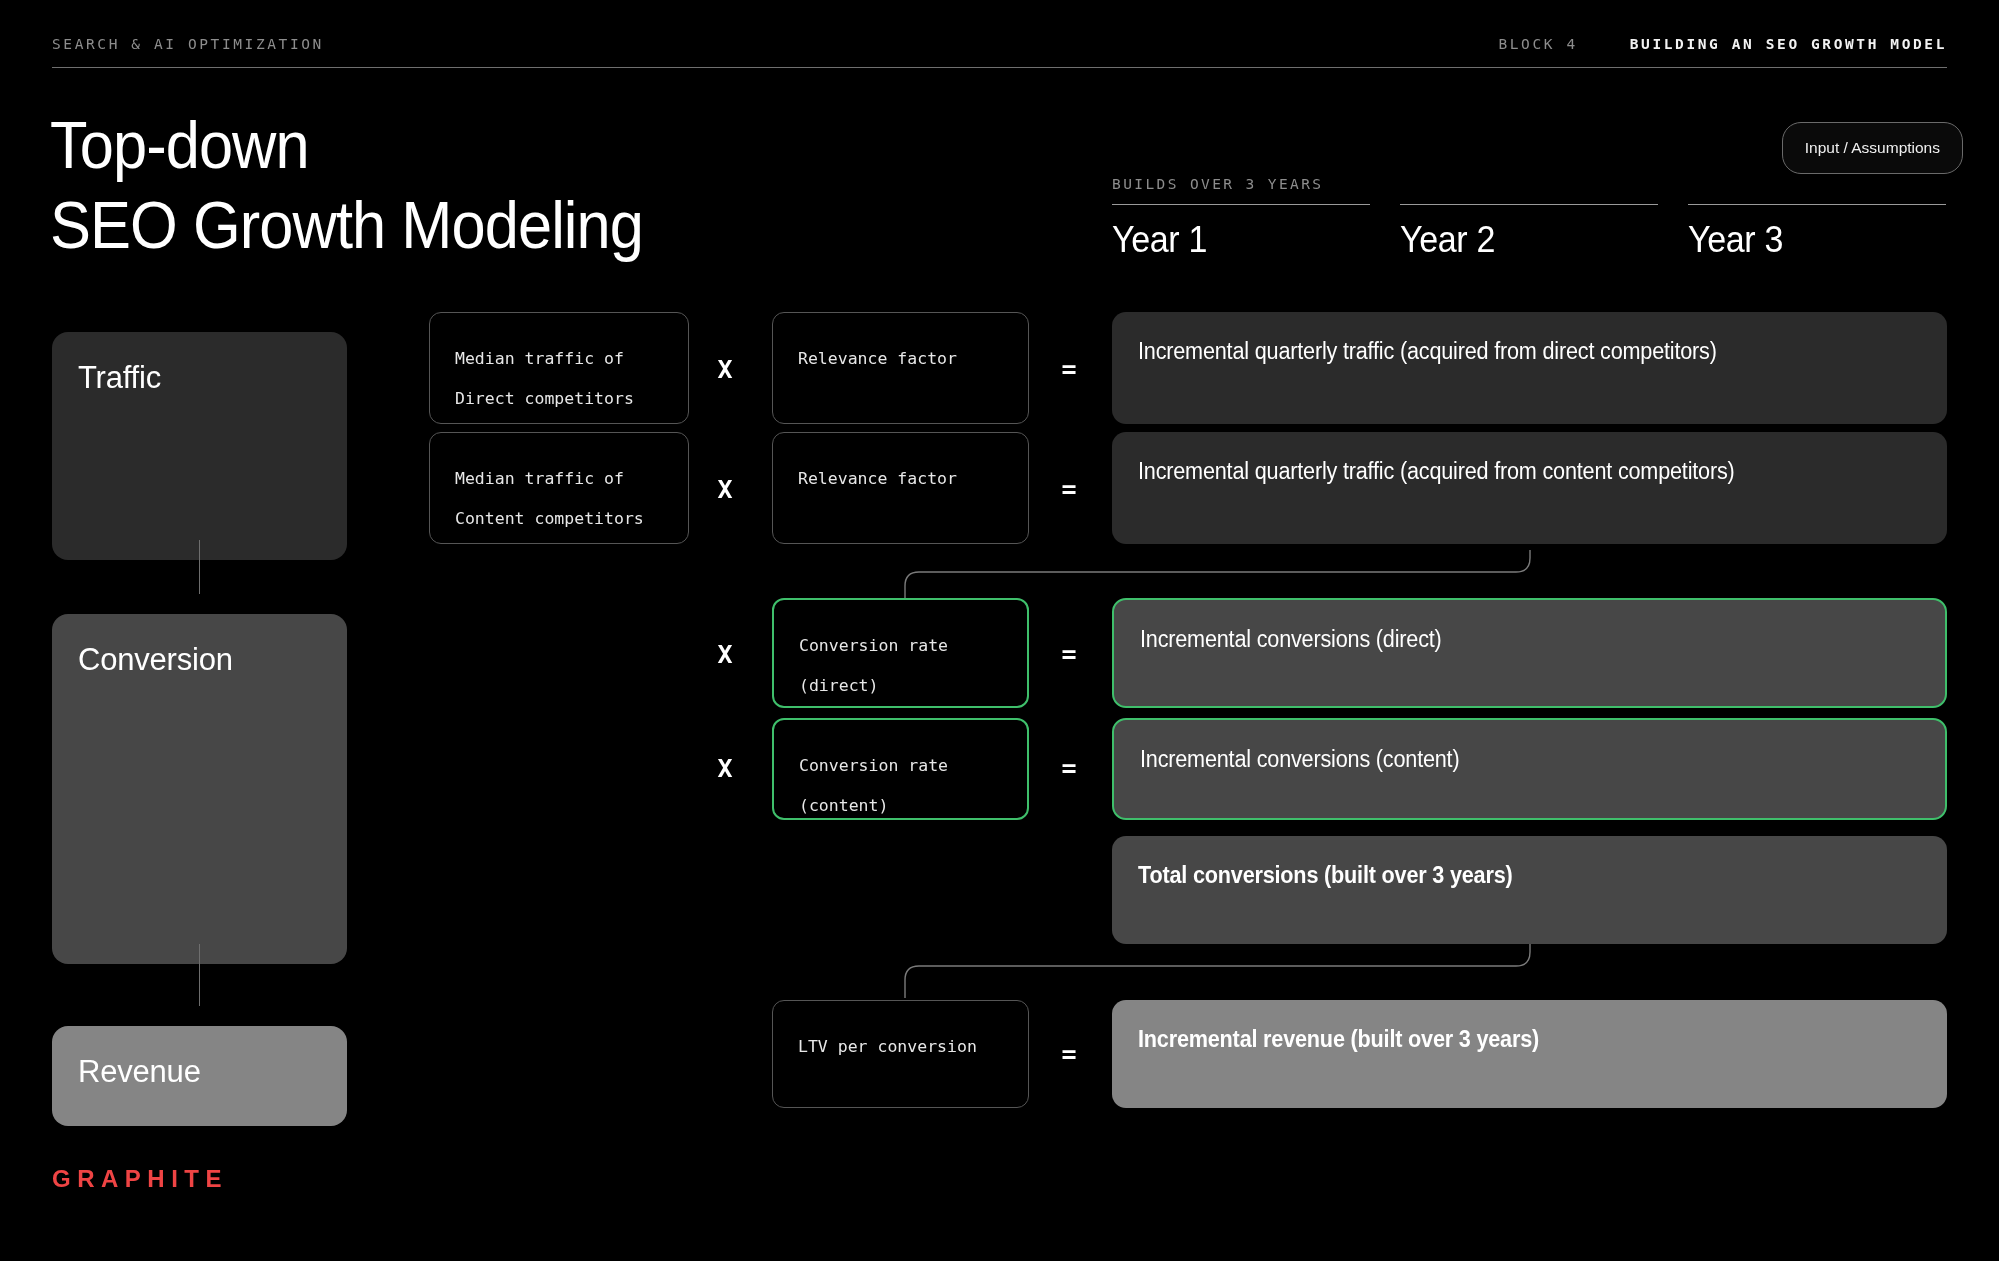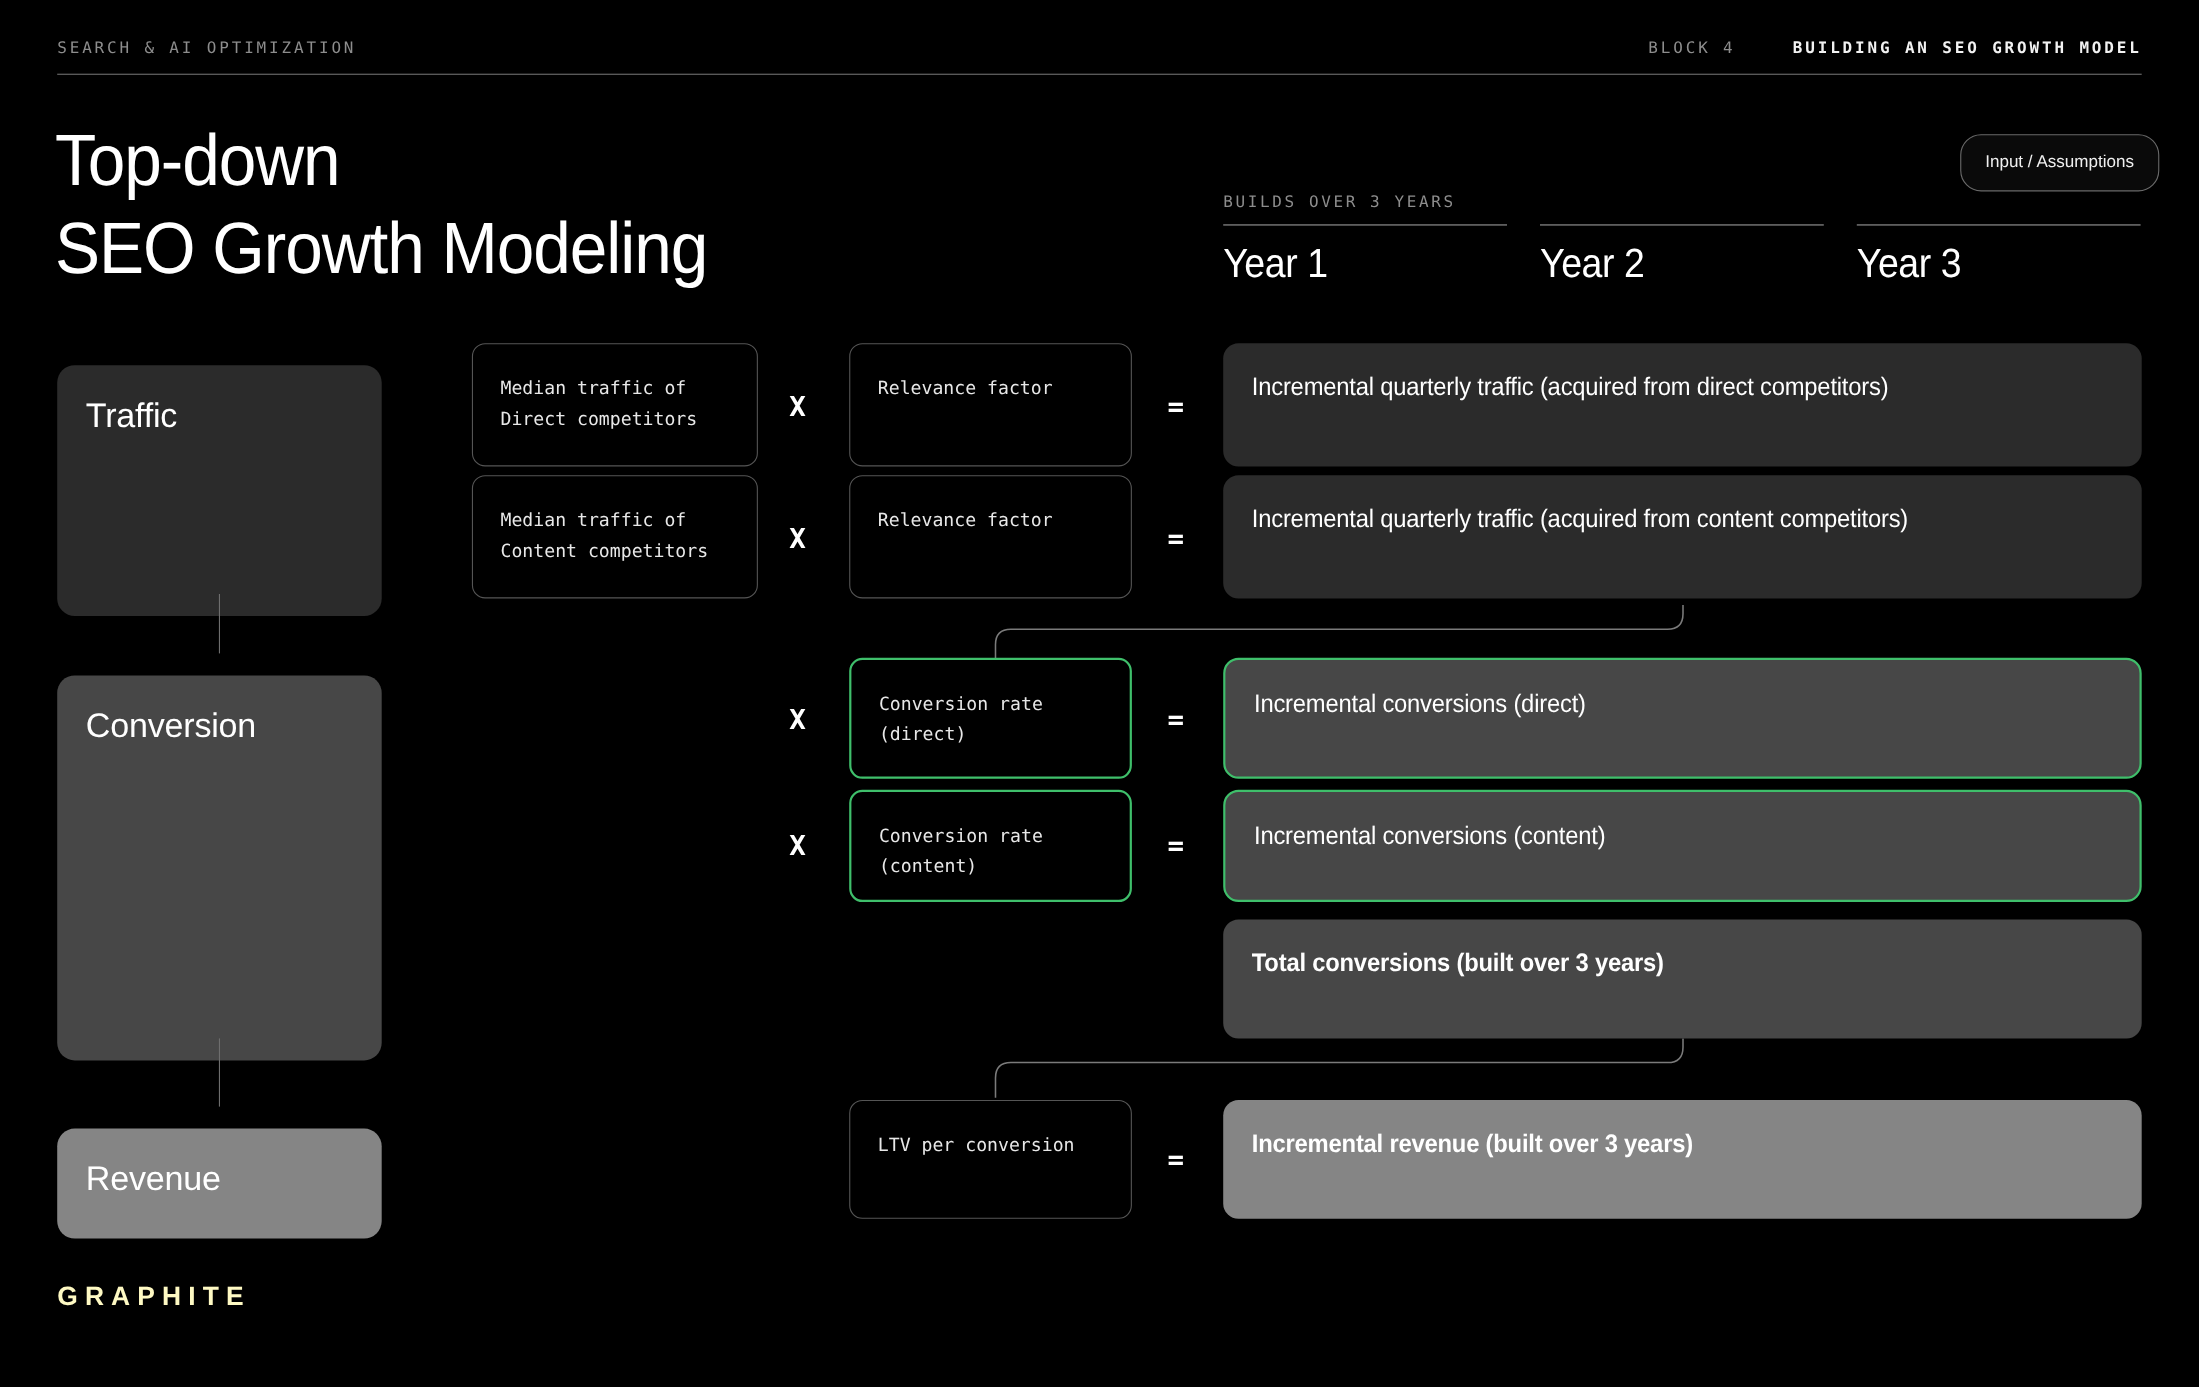--- a/index.html
+++ b/index.html
@@ -165,21 +165,21 @@
   .stage-link.b { top: 944px;  height: 62px; }
 
   
   .fbox {
     position: absolute;
     border: 1px solid #555555;
     border-radius: 12px;
     background: #000000;
     font-family: "DejaVu Sans Mono", monospace;
     font-size: 16.5px;
-    line-height: 28px;
+    line-height: 40px;
     color: #e8e8e8;
     padding: 26px 0 0 25px;
     white-space: pre-line;
   }
   .fbox.green { border: 2px solid #3fbf6b; }
 
   .op {
     position: absolute;
     font-family: "DejaVu Sans Mono", monospace;
     font-size: 25px;
@@ -210,21 +210,21 @@
   .connector { position: absolute; left: 0; top: 0; pointer-events: none; }
 
   
   .logo {
     position: absolute;
     left: 52px;
     top: 1165px;
     font-size: 24px;
     font-weight: bold;
     letter-spacing: 6.5px;
-    color: #fef9c3;
+    color: #ef4444;
     white-space: nowrap;
   }
 </style>
 </head>
 <body>
 
 <div class="slide">
 
   <div class="topbar">
     <div class="topbar-left">SEARCH &amp; AI OPTIMIZATION</div>

